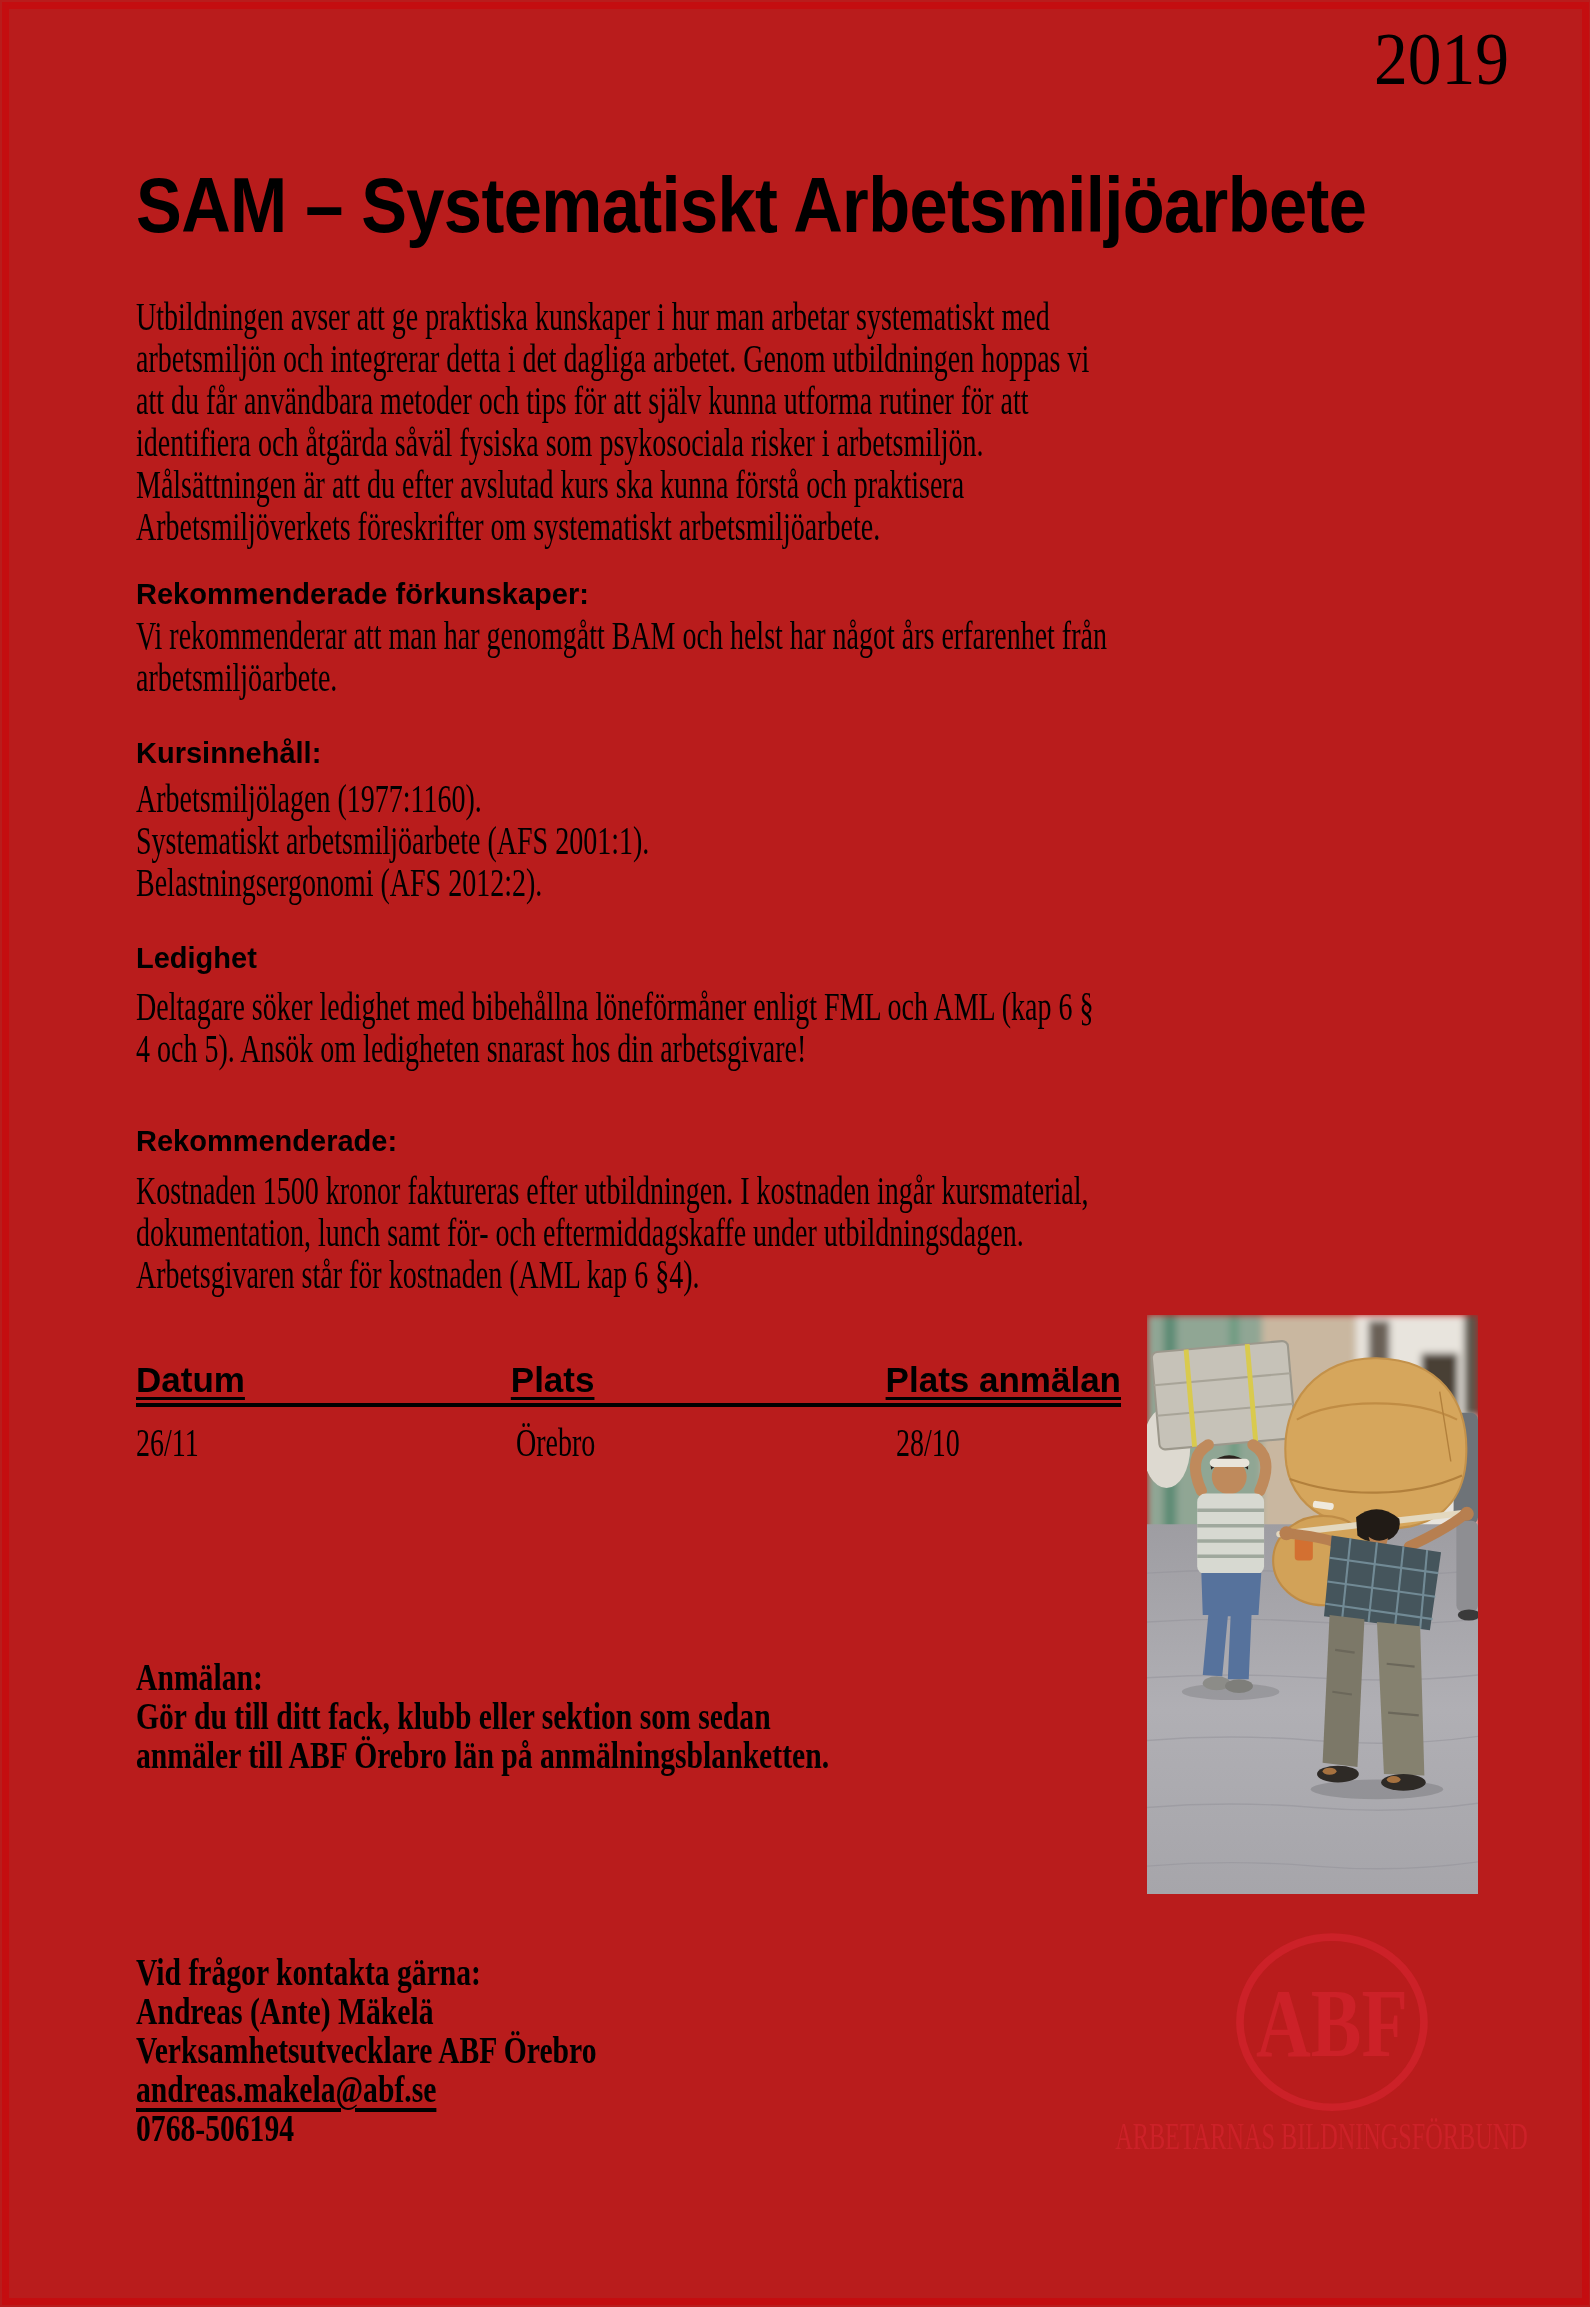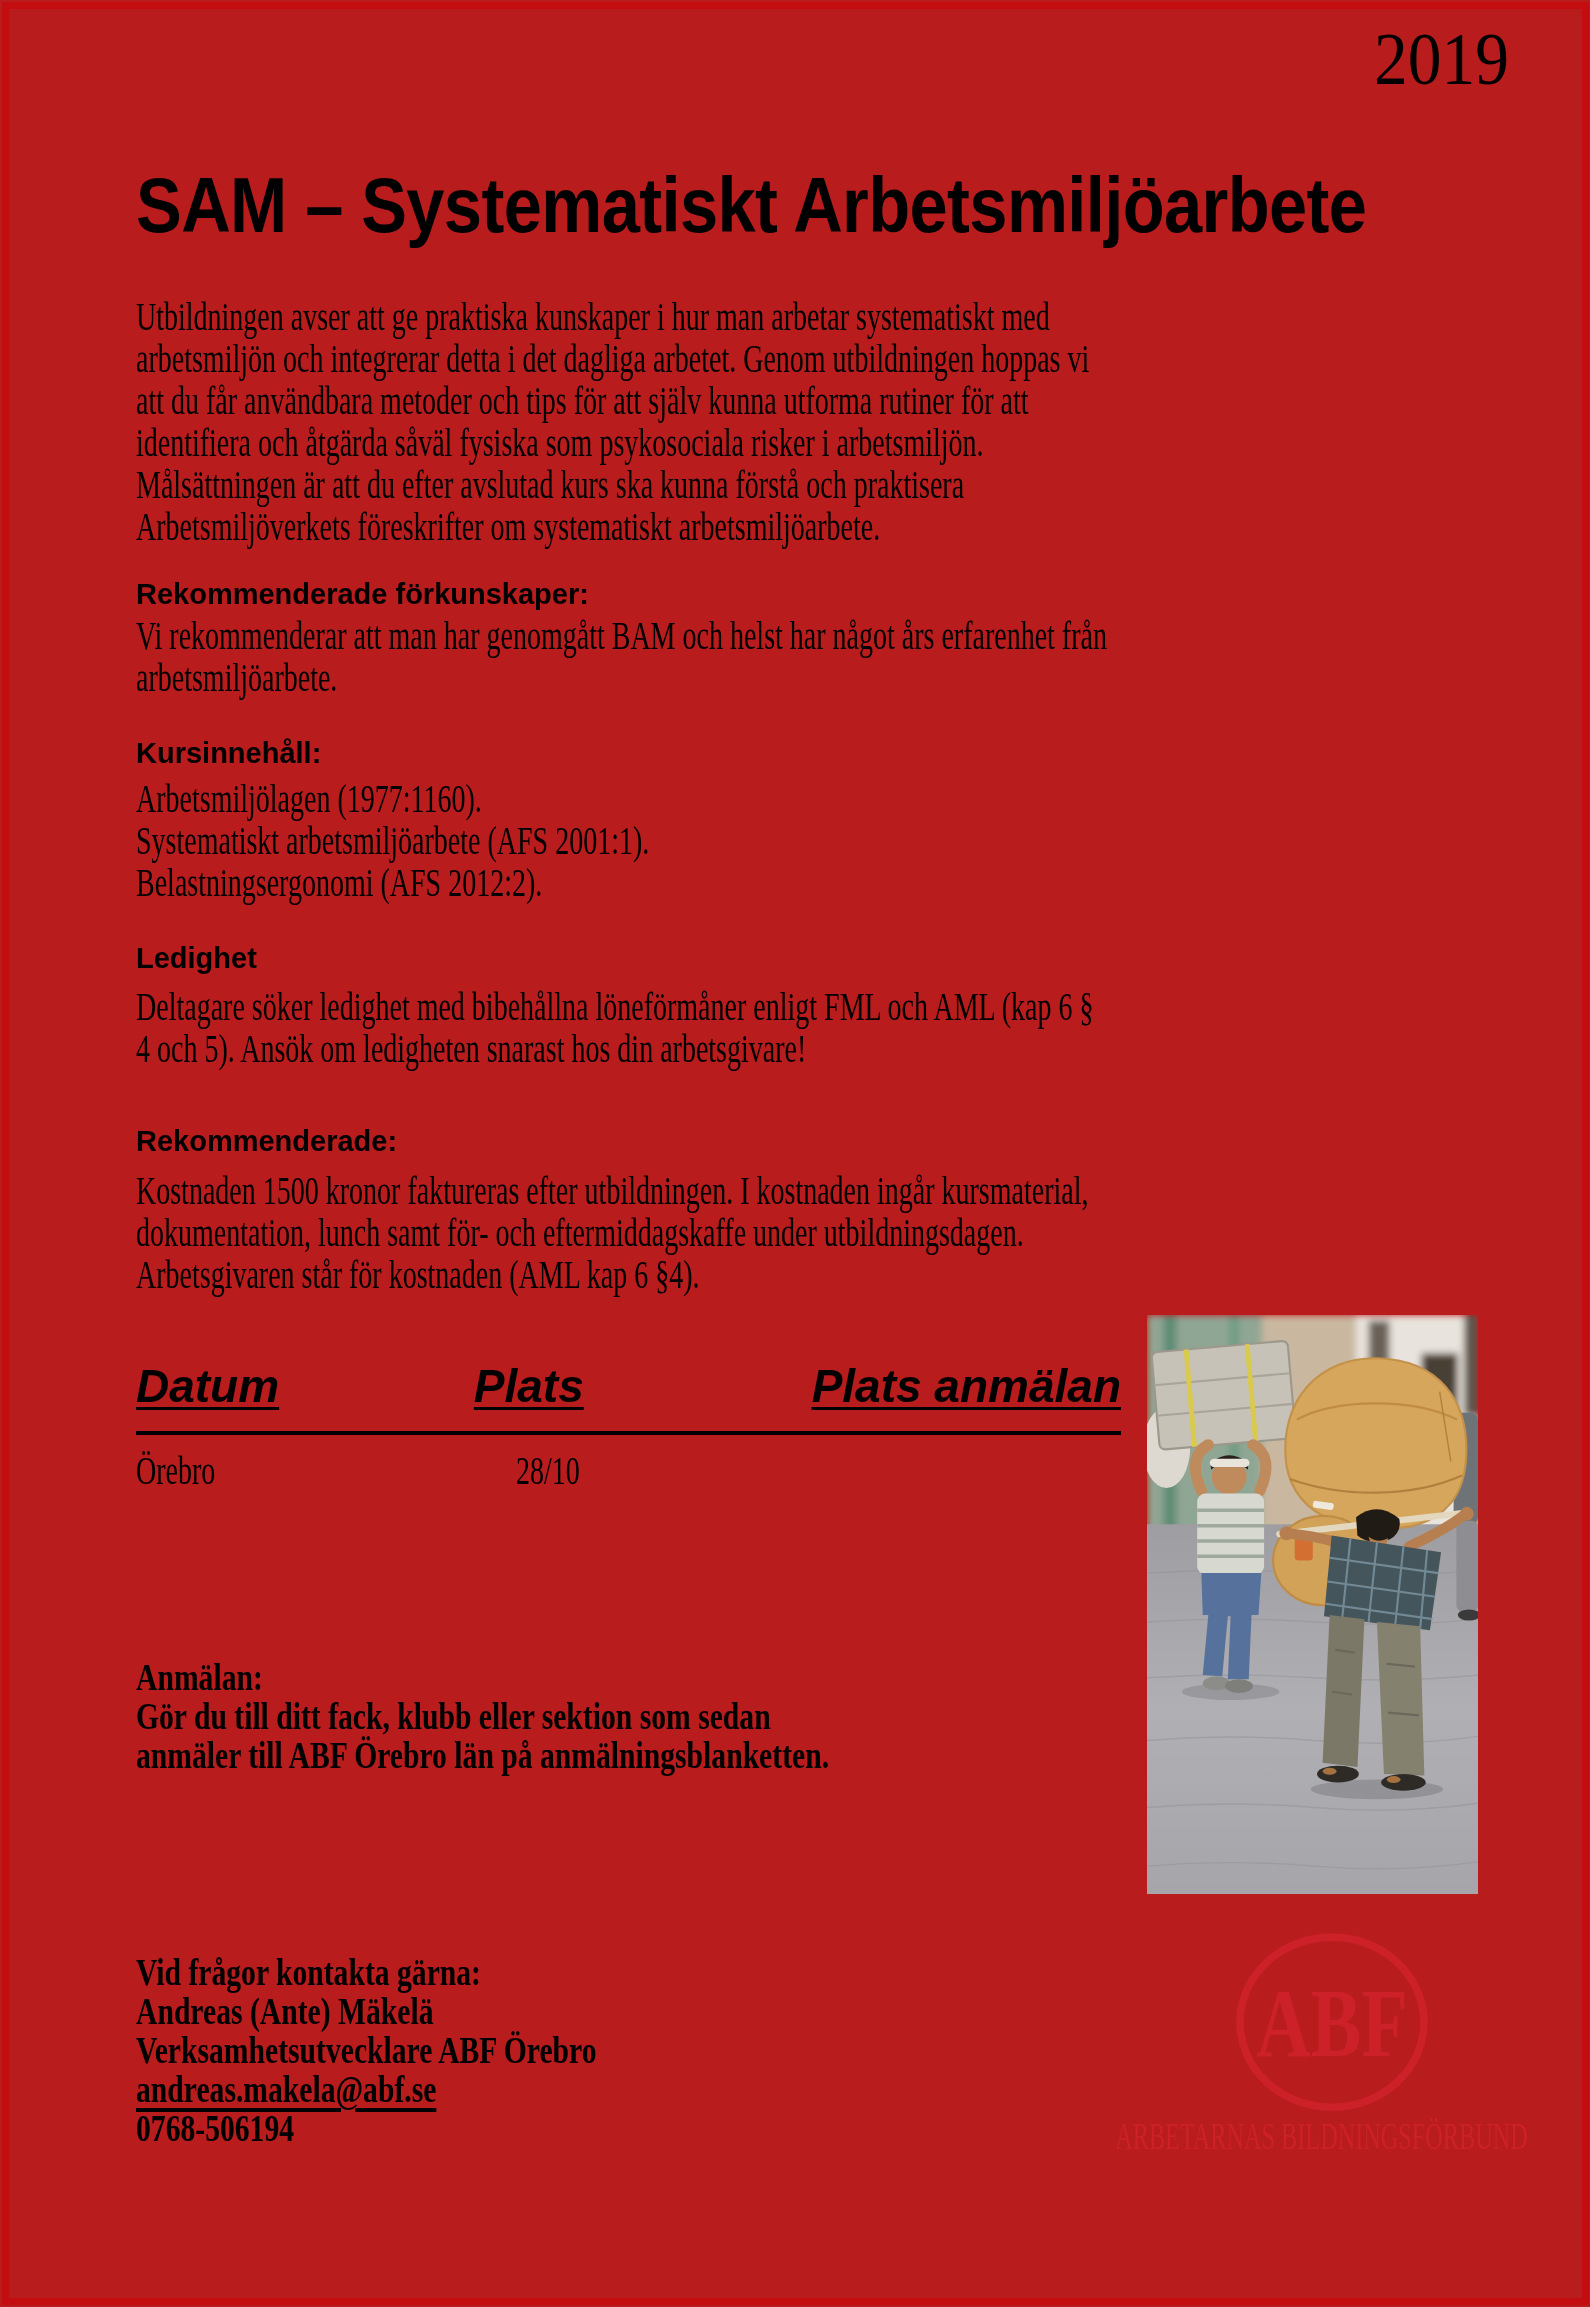--- a/index.html
+++ b/index.html
@@ -53,23 +53,23 @@
     left:136px;
     font-family:"Liberation Sans", sans-serif;
     font-weight:bold;font-size:29px;line-height:1.1;
     white-space:nowrap;
   }
   
   .tbl{left:136px;top:1361px;width:985px;}
   .tbl-head{
     display:flex;
     border-bottom:4.2px solid #000;
-    padding-bottom:19px;
+    padding-bottom:3px;
     font-family:"Liberation Sans", sans-serif;
-    font-weight:bold;font-size:46px;line-height:1.1;font-style:italic;
+    font-weight:bold;font-size:35px;line-height:1.1;
   }
   .tbl-head .c{text-decoration:underline;text-decoration-thickness:2.8px;text-underline-offset:4.9px;white-space:nowrap;}
   .tbl-row{
     display:flex;
     padding-top:14px;
     font-family:"Liberation Serif", serif;
     font-size:40px;line-height:1.1;
   }
   .tbl-row .c{transform:scaleX(0.70);transform-origin:left top;white-space:nowrap;}
   .c0{width:380px;} .c1{width:380px;} .c2{flex:1;}
@@ -127,20 +127,21 @@
     <div>Arbetsgivaren står för kostnaden (AML kap 6 §4).</div>
   </div>
 
   <div class="abs tbl">
     <div class="tbl-head">
       <div class="c c0">Datum</div>
       <div class="c c1">Plats</div>
       <div class="c c2">Plats anmälan</div>
     </div>
     <div class="tbl-row">
+      <div class="c0"><span class="c" style="display:inline-block">26/11</span></div>
       <div class="c1"><span class="c" style="display:inline-block">Örebro</span></div>
       <div class="c2"><span class="c" style="display:inline-block">28/10</span></div>
     </div>
   </div>
 
   <svg class="abs photo" viewBox="0 0 475 830" preserveAspectRatio="none">
     <defs>
       <filter id="bgblur" x="-10%" y="-10%" width="120%" height="120%">
           <feGaussianBlur stdDeviation="5"></feGaussianBlur>
         </filter>

